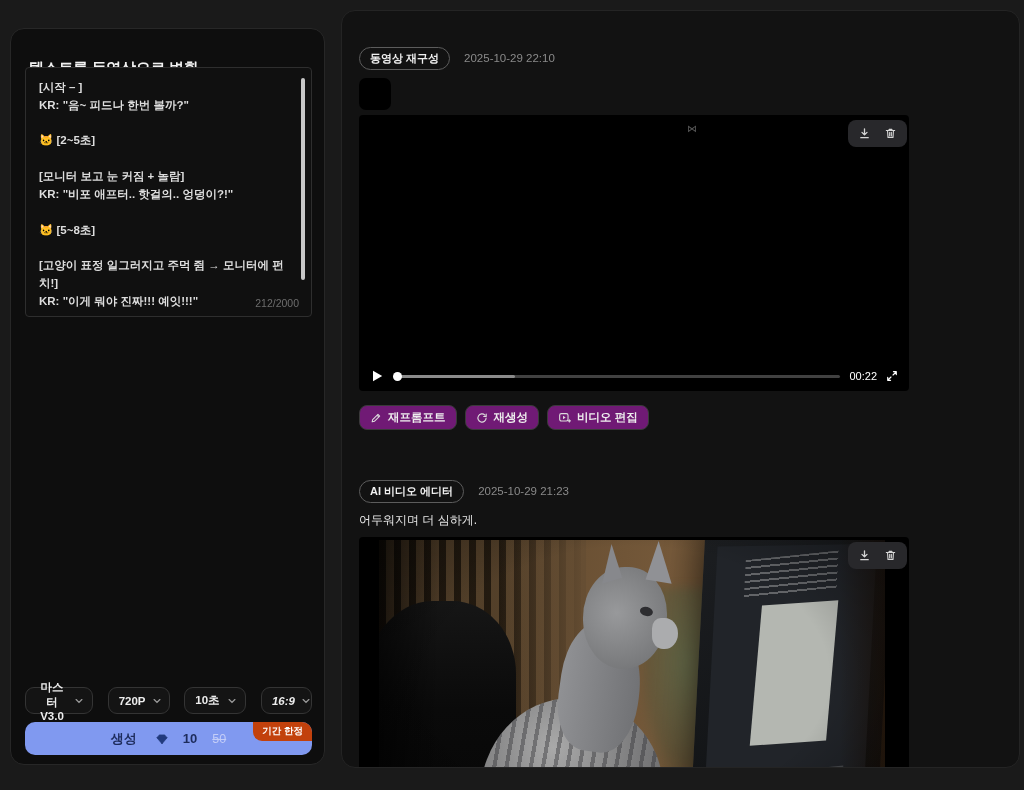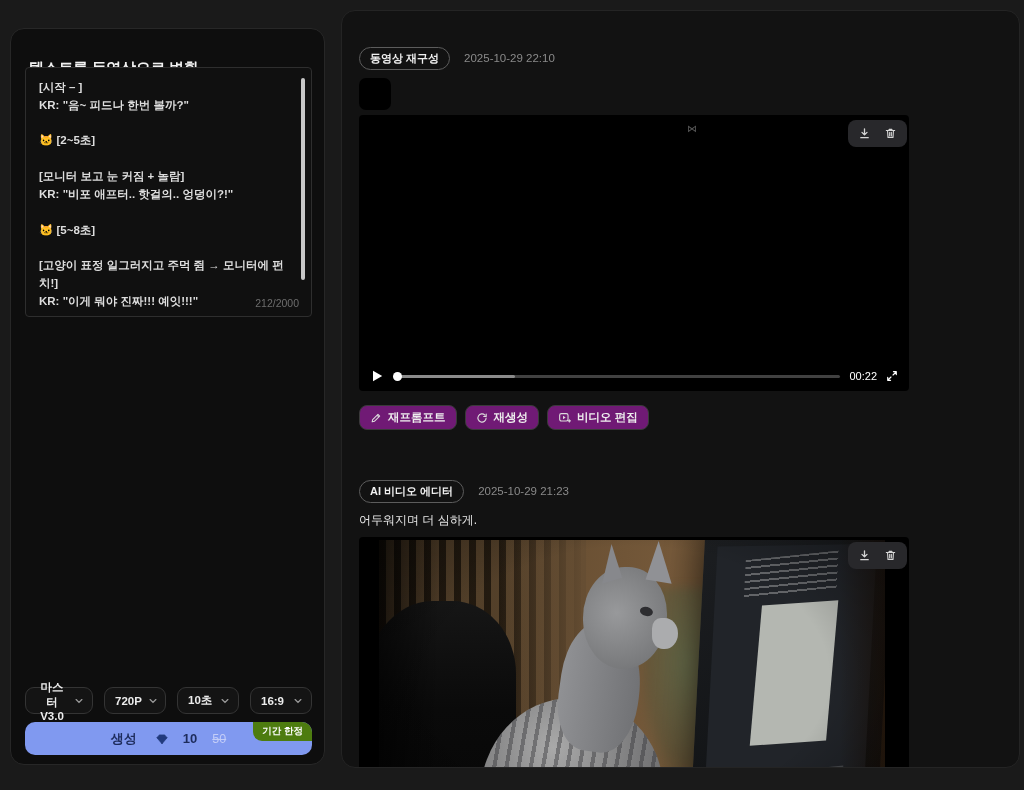--- a/index.html
+++ b/index.html
@@ -16,28 +16,28 @@
     border:1px solid #2e2e2e; border-radius:4px; background:#101010; padding:11px 20px 24px 13px; overflow:hidden; }
   .prompt-text { font-size:11.5px; line-height:1.55; color:#dedede; font-weight:600; white-space:pre-wrap; }
   .prompt-scrollbar { position:absolute; right:6px; top:10px; width:4px; height:202px; background:#c7c7c7; border-radius:2px; }
   .char-count { position:absolute; right:12px; bottom:7px; font-size:10.5px; color:#6d6d6d; }
 
   .options-row { position:absolute; left:14px; top:658px; width:287px; display:flex; justify-content:space-between; }
   .select { height:27px; border:1px solid #343434; border-radius:9px; background:#141414; color:#ececec;
     font-size:11.5px; font-weight:bold; display:flex; align-items:center; justify-content:space-between;
     padding:0 8px 0 10px; gap:6px; }
   .select .chev { color:#9a9a9a; }
-  .sel-model { width:68px;text-align:center; } .sel-res { width:62px; } .sel-dur { width:62px; } .sel-ratio { width:62px; }
+  .sel-model { width:68px;text-align:center; } .sel-res { width:62px; } .sel-dur { width:62px; } .sel-ratio { width:51px;font-style:italic; }
 
   .generate-btn { position:absolute; left:14px; top:693px; width:287px; height:33px; border-radius:10px;
     background:#8099f0; display:flex; align-items:center; justify-content:center; gap:15px; cursor:pointer; }
   .gen-label, .gen-cost { font-size:13px; font-weight:bold; color:#1d2c5c; }
   .gen-gem { color:#223a7d; margin-left:4px; }
   .gen-original { font-size:12.5px; color:#c3cdf7; text-decoration:line-through;text-align:right; }
-  .limited-badge { position:absolute; top:0; right:0; background:#4d7c0f; color:#fff; font-size:9.5px;
+  .limited-badge { position:absolute; top:0; right:0; background:#c2410c; color:#fff; font-size:9.5px;
     font-weight:bold; padding:3px 9px; border-radius:0 10px 0 9px; }
 
   
   .history { position:absolute; left:341px; top:10px; width:679px; height:758px;
     background:#121212; border:1px solid #242424; border-radius:14px; overflow:hidden; }
   .history-inner { position:absolute; left:17px; top:36px; width:550px; }
   .msg-header { display:flex; align-items:center; gap:14px; height:22px; }
   .msg-badge { border:1px solid #5c5c5c; border-radius:999px; padding:3px 10px; font-size:11px;
     font-weight:bold; color:#f0f0f0; white-space:nowrap; }
   .msg-time { font-size:11.5px; color:#8a8a8a; }

